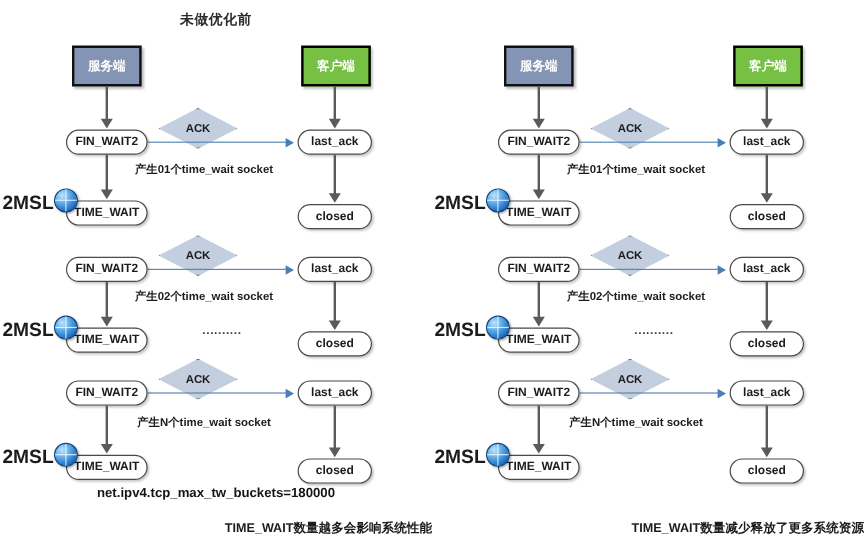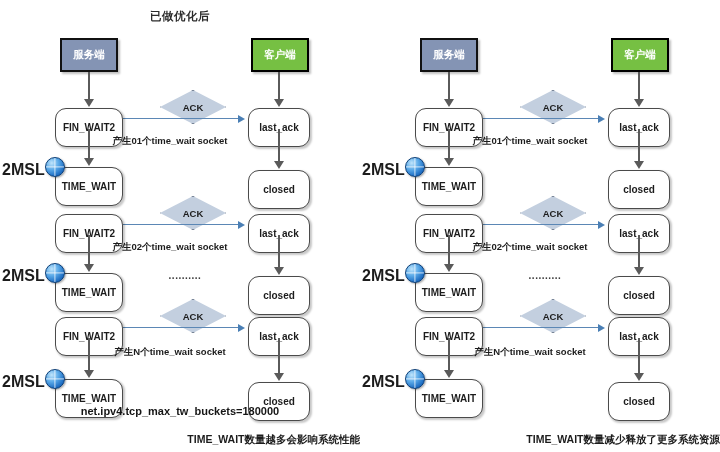--- a/index.html
+++ b/index.html
@@ -62,21 +62,21 @@
   .actor-client {
     left: 251px;
     top: 38px;
     background: #76c043;
     border-color: #000000;
   }
 
   
   .pill {
     position: absolute;
-    height: 39px;
+    height: 21px;
     border: 1.6px solid #4a4a4a;
     border-radius: 11px;
     background: #ffffff;
     box-sizing: border-box;
     display: flex;
     align-items: center;
     justify-content: center;
     font-size: 10px;
     font-weight: bold;
     color: #1c1c1c;
@@ -86,21 +86,21 @@
   .pill-fin  { left: 55px;  width: 68px; }
   .pill-tw   { left: 55px;  width: 68px; }
   .pill-last { left: 248px; width: 62px; }
   .pill-clsd { left: 248px; width: 62px; }
 
   
   .ack {
     position: absolute;
     width: 66px;
     height: 34px;
-    left: 160px;
+    left: 132px;
   }
   .ack .dia {
     position: absolute;
     inset: 0;
     background: #c3cfdf;
     border: 1.4px solid #5d6b80;
     box-sizing: border-box;
     clip-path: polygon(50% 0%, 100% 50%, 50% 100%, 0% 50%);
     box-shadow: 2px 2px 2px rgba(0,0,0,0.18);
   }
@@ -223,21 +223,21 @@
     font-size: 10.5px;
     font-weight: bold;
     color: #1c1c1c;
   }
 </style>
 </head>
 <body>
 
 <div id="root">
     <div class="panel panel-left">
-      <div class="panel-title">已做优化后</div>
+      <div class="panel-title">未做优化前</div>
       <div class="actor actor-server">服务端</div>
       <div class="actor actor-client">客户端</div>
       <div class="vline" style="left:88px; top:72px; height:28px;"></div>
       <div class="varrow" style="left:84px; top:99px;"></div>
       <div class="vline" style="left:278px; top:72px; height:28px;"></div>
       <div class="varrow" style="left:274px; top:99px;"></div>
       <div class="ack" style="top:90px;">
         <div class="dia"></div>
         <div class="ack-label">ACK</div>
       </div>

